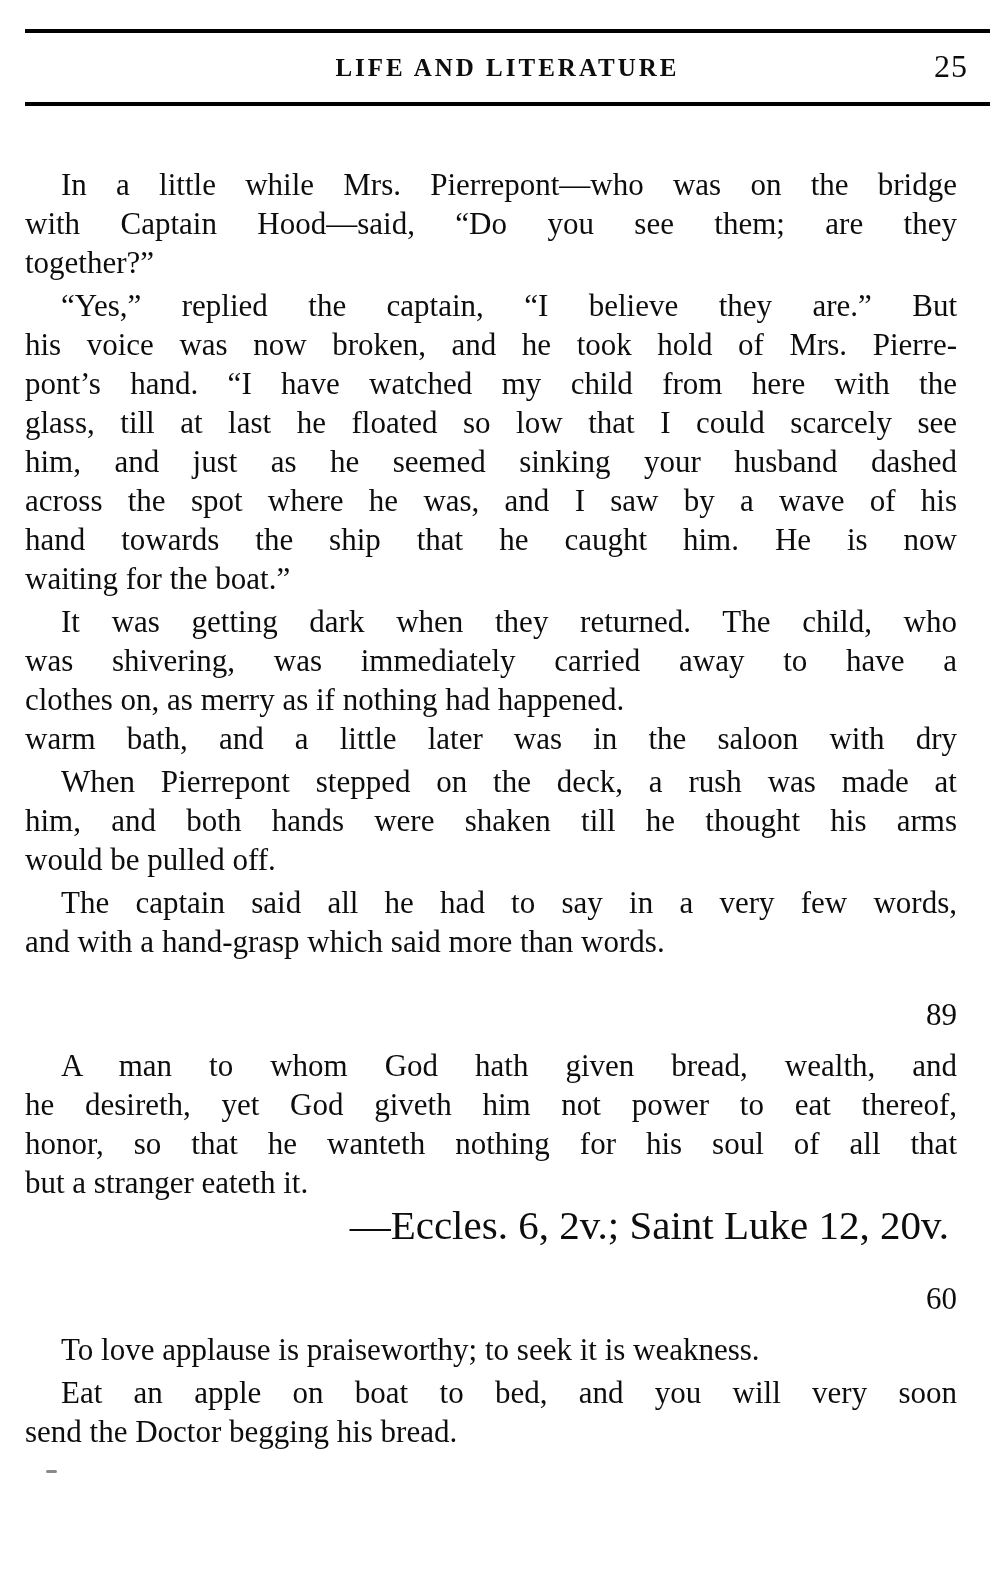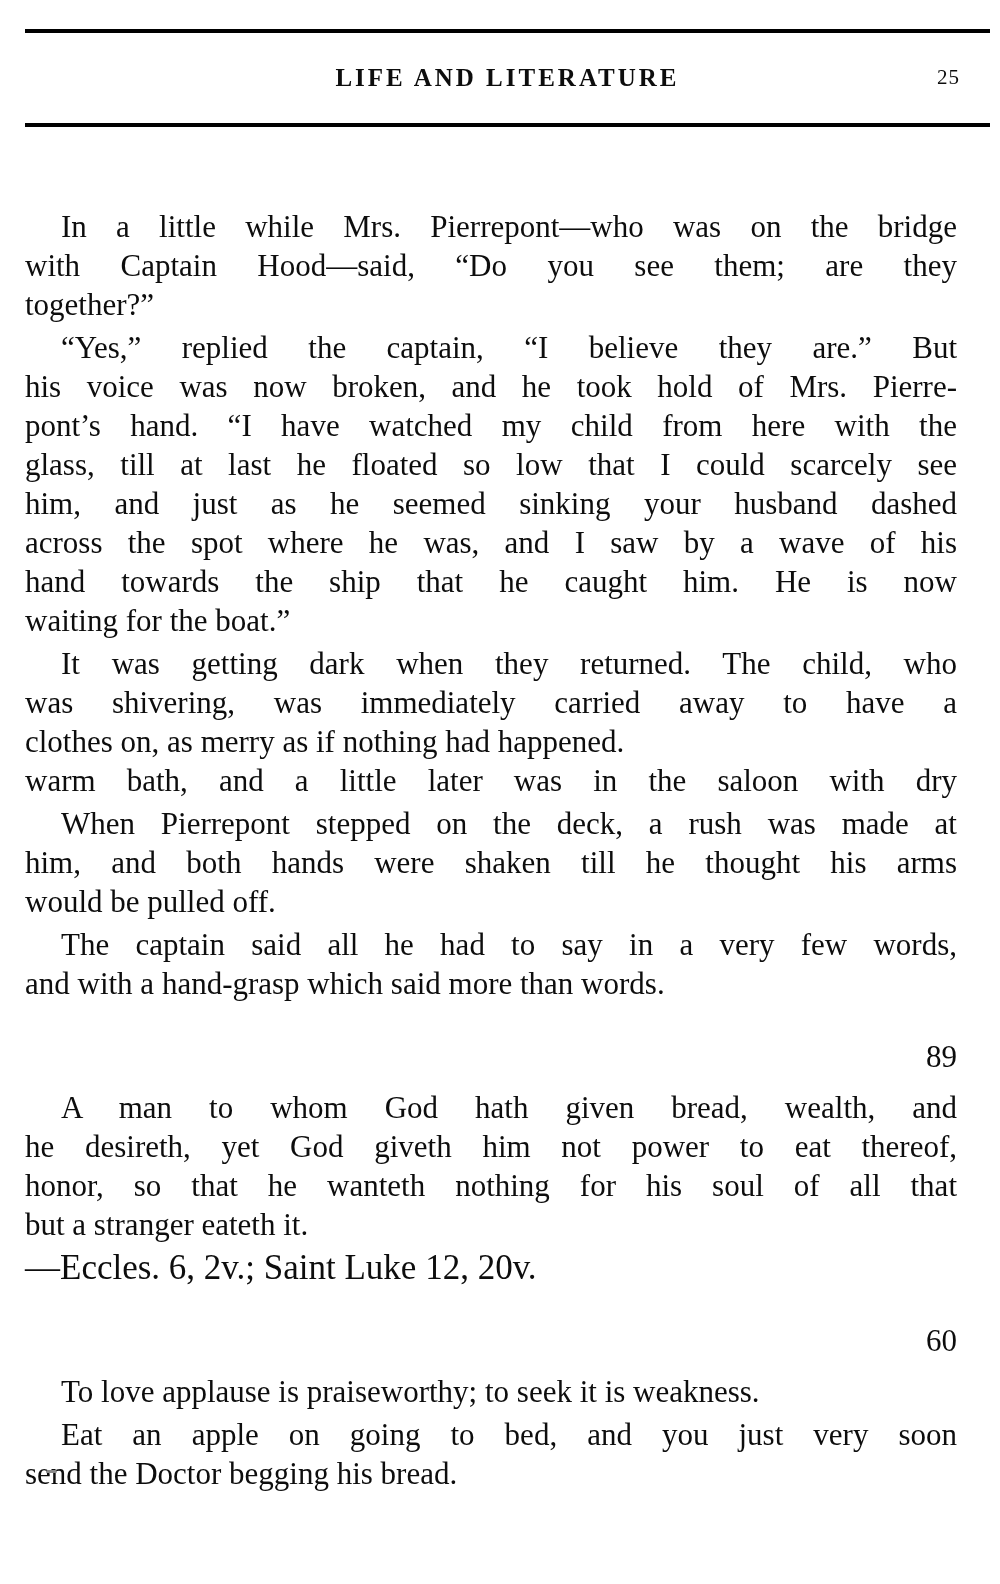--- a/index.html
+++ b/index.html
@@ -18,43 +18,43 @@
   }
   .rule {
     height: 4px;
     background: #000000;
     margin-left: 25px;
     width: 965px;
   }
   .rule-top { margin-top: 29px; }
   .header-row {
     position: relative;
-    height: 90px;
+    height: 69px;
     margin-left: 25px;
     width: 965px;
     display: flex;
     align-items: center;
     justify-content: center;
   }
   .running-title {
     font-size: 25px;
     font-weight: bold;
     letter-spacing: 3px;
     white-space: nowrap;
   }
   .page-number {
     position: absolute;
-    right: 30px;
+    right: 22px;
     top: 50%;
     transform: translateY(-54%);
-    font-size: 21px;
+    font-size: 32px;
     letter-spacing: 1px;
   }
   .body-text {
-    margin: 80px 43px 0 25px; 
+    margin: 59px 43px 0 25px; 
   }
   .para { margin: 0 0 4px 0; }
   .line {
     font-size: 31px;
     line-height: 39px;
     height: 39px;
     overflow: hidden;
     text-align: left;
   }
   .line.justify {
@@ -63,23 +63,23 @@
     text-justify: inter-word;
   }
   .line.indent { text-indent: 36px; }
   .section-number {
     text-align: right;
     font-size: 31px;
     line-height: 39px;
     margin: 34px 0 12px 0;
   }
   .attribution {
-    font-size: 35px;
+    font-size: 41px;
     line-height: 39px;
-    text-align: left;
+    text-align: right;
     padding-right: 8px;
     margin: 0 0 4px 0;
   }
   .scan-artifact {
     position: absolute;
     left: 46px;
     top: 1441px;
     width: 11px;
     height: 3px;
     background: #8a8a8a;
@@ -136,19 +136,19 @@
         <div class="line justify">he desireth, yet God giveth him not power to eat thereof,</div>
         <div class="line justify">honor, so that he wanteth nothing for his soul of all that</div>
         <div class="line">but a stranger eateth it.</div>
       </div>
       <div class="attribution">—Eccles. 6, 2v.; Saint Luke 12, 20v.</div>
       <div class="section-number">60</div>
       <div class="para">
         <div class="line indent">To love applause is praiseworthy; to seek it is weakness.</div>
       </div>
       <div class="para">
-        <div class="line justify indent">Eat an apple on going to bed, and you just very soon</div>
+        <div class="line justify indent">Eat an apple on boat to bed, and you will very soon</div>
         <div class="line">send the Doctor begging his bread.</div>
       </div>
     </main>
 
   <div class="scan-artifact"></div>
 </div>
 
 </body></html>

